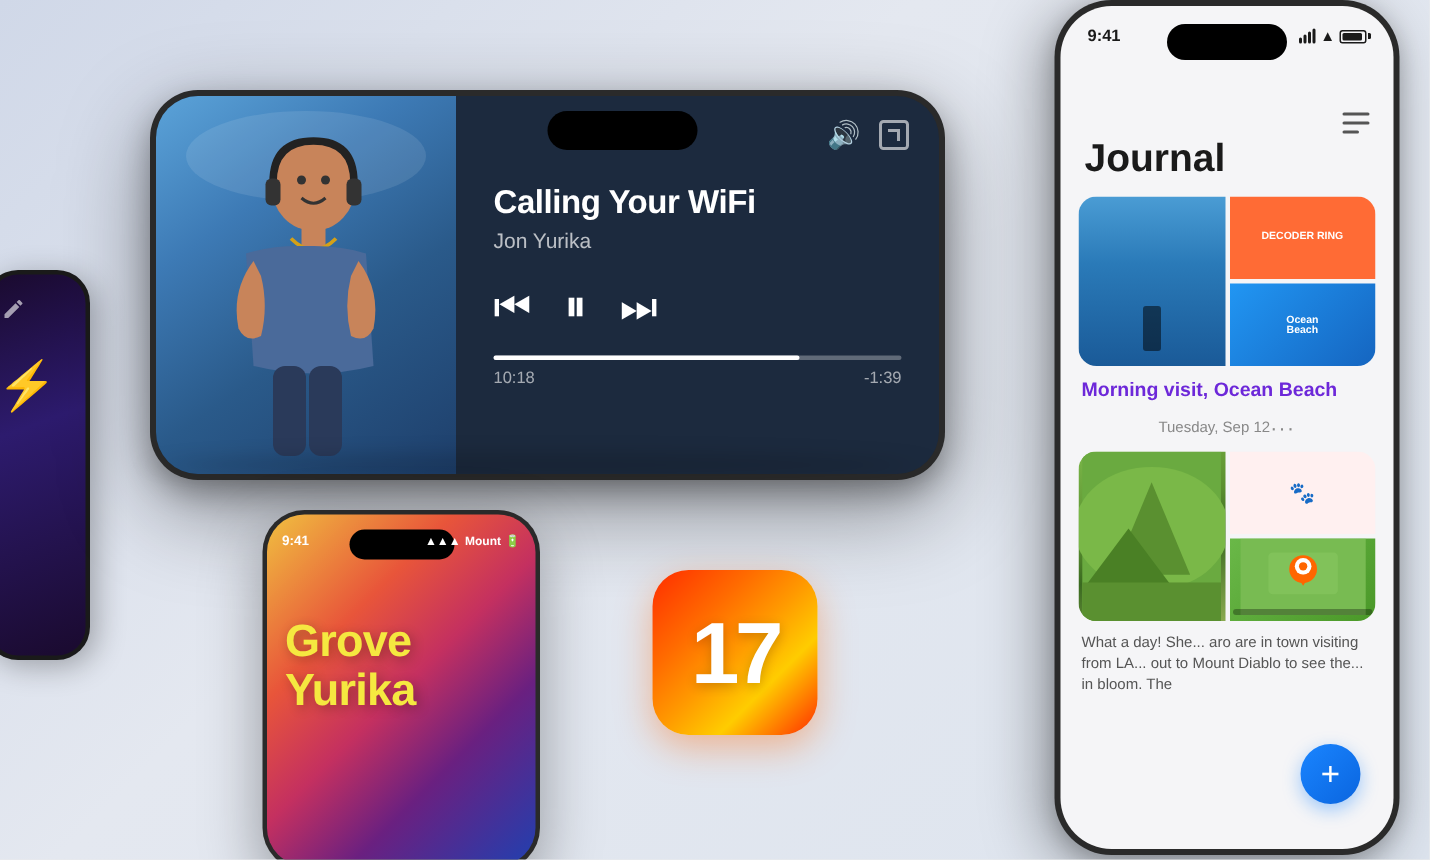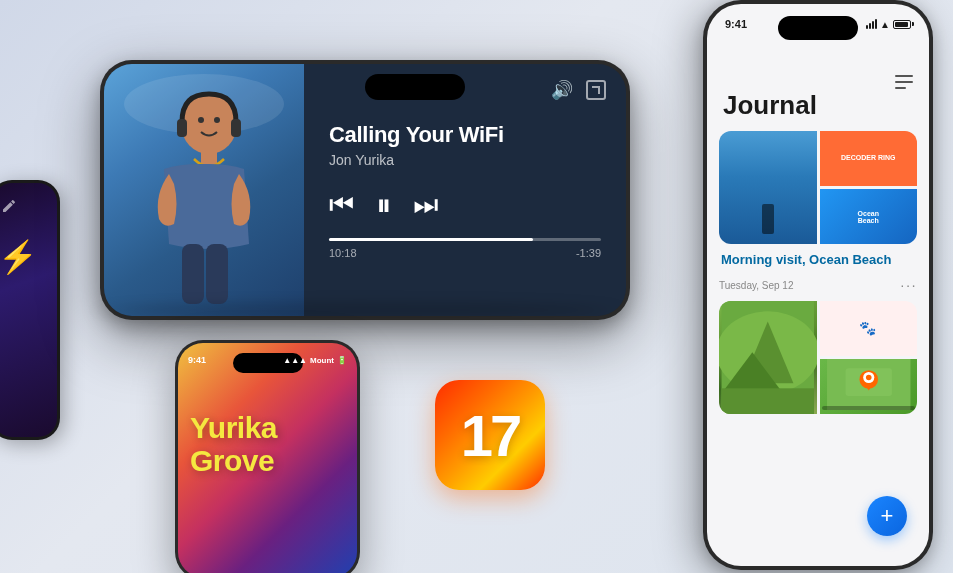--- a/index.html
+++ b/index.html
@@ -337,31 +337,31 @@
       font-size: 7px;
       color: white;
       font-weight: 600;
     }
     .entry-text-block {
       padding: 0 2px;
     }
     .entry-title {
       font-size: 13px;
       font-weight: 700;
-      color: #0369a1;
+      color: #6d28d9;
       margin-bottom: 4px;
     }
     .entry-body {
       font-size: 10px;
       color: #555;
       line-height: 1.4;
     }
     .entry-date-row {
       display: flex;
-      justify-content: space-between;
+      justify-content: center;
       align-items: center;
       margin: 6px 12px 8px;
     }
     .entry-date {
       font-size: 10px;
       color: #888;
     }
     .entry-dots {
       font-size: 14px;
       color: #888;
@@ -594,22 +594,22 @@
     <div class="dynamic-island"></div>
     <div class="status-bar">
       <span>9:41</span>
       <div style="display:flex;gap:3px;align-items:center;">
         <span style="font-size:8px;">▲▲▲</span>
         <span style="font-size:8px;">Mount</span>
         <span style="font-size:8px;">🔋</span>
       </div>
     </div>
     <div class="name-text">
+      <div>Grove</div>
       <div>Yurika</div>
-      <div>Grove</div>
     </div>
   </div>
 </div>
 
 <div class="ios17-icon">
   <div class="number">17</div>
 </div>
 
 <div class="phone-journal">
   <div class="screen">
@@ -688,20 +688,21 @@
             <rect x="20" y="10" width="50" height="30" rx="3" fill="#8aca62" opacity="0.5"></rect>
             <circle cx="45" cy="22" r="10" fill="#ff6600"></circle>
             <circle cx="45" cy="20" r="6" fill="white"></circle>
             <circle cx="45" cy="20" r="3" fill="#ff6600"></circle>
             <polygon points="40,26 45,34 50,26" fill="#ff6600"></polygon>
           </svg>
           <div class="location-label"></div>
         </div>
       </div>
       <div class="entry-text-block">
+        <div class="entry-body">What a day! She... aro are in town visiting from LA... out to Mount Diablo to see the... in bloom. The</div>
       </div>
     </div>
 
     <div class="fab-button">
       <span>+</span>
     </div>
   </div>
 </div>
 
 </body></html>

